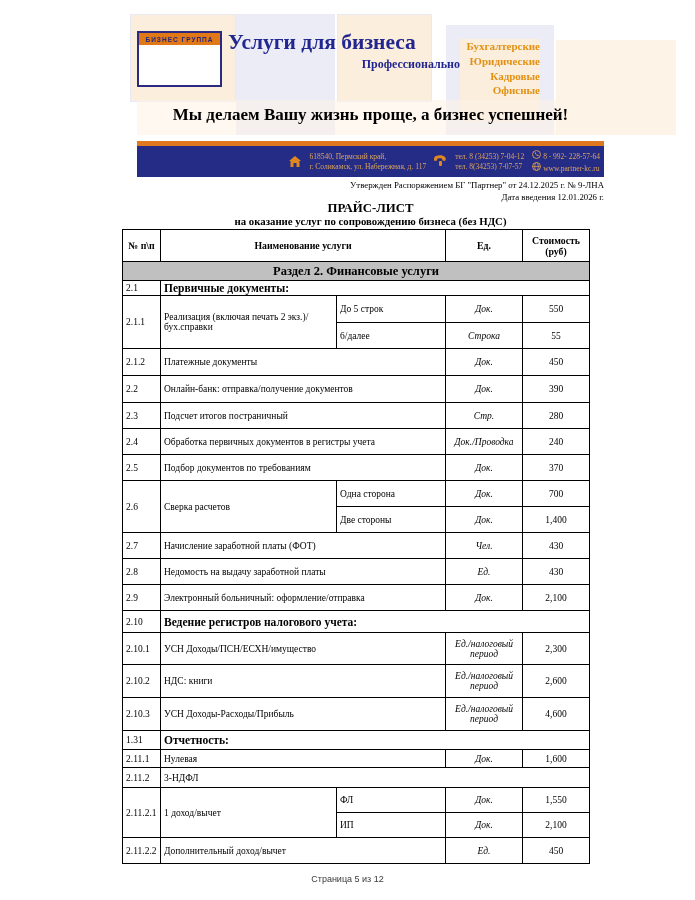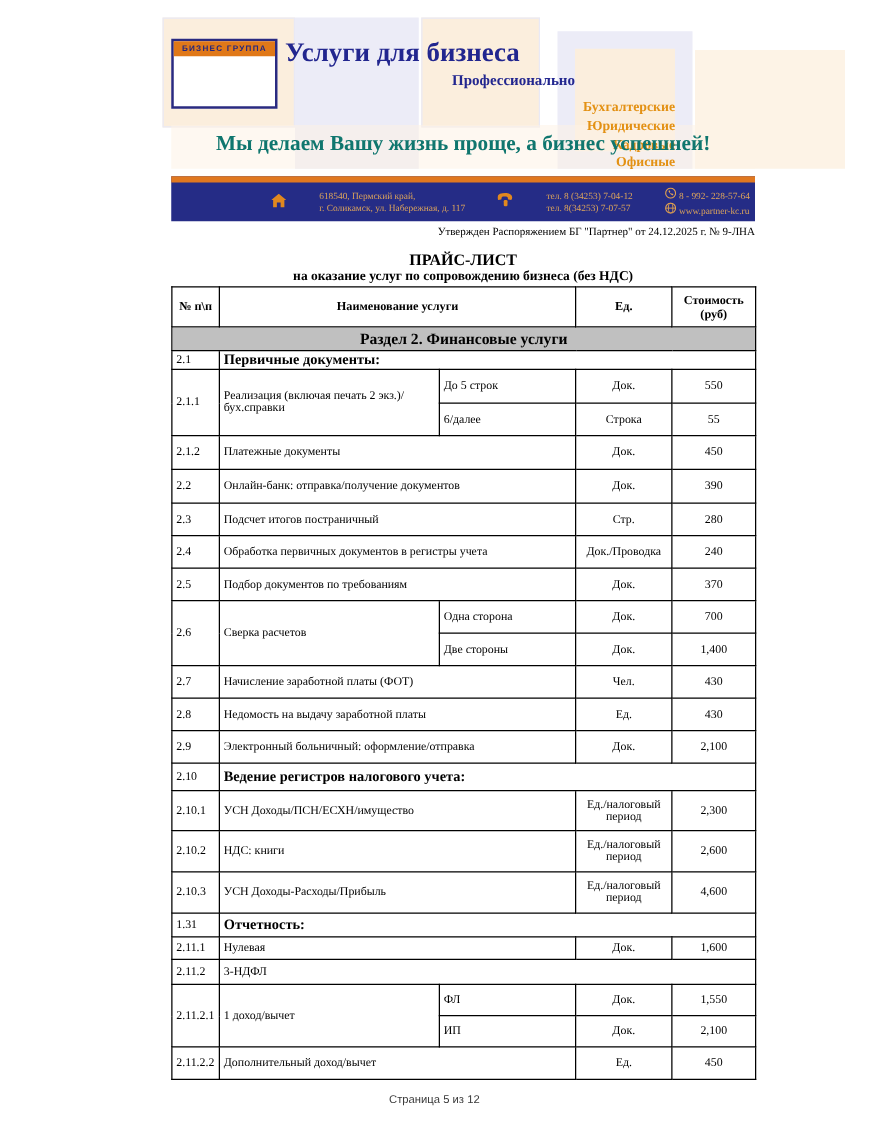--- a/index.html
+++ b/index.html
@@ -25,51 +25,51 @@
   .logo-sq::after{content:"";position:absolute;right:0;bottom:0;width:6px;height:9px;background:#fff;}
   .logo-word{font-family:"Liberation Sans",sans-serif;font-weight:bold;font-size:12px;color:#e07818;
              letter-spacing:0px;line-height:1;}
   .logo-band{height:12px;background:#e07818;display:flex;align-items:center;justify-content:center;}
   .logo-band span{font-family:"Liberation Sans",sans-serif;font-size:6.5px;font-weight:bold;color:#23267e;letter-spacing:1px;}
 
   .brand-title{left:228px;top:30px;width:240px;font-size:21.5px;font-weight:bold;color:#22268f;}
   .brand-sub{left:228px;top:57px;width:232px;text-align:right;font-size:12px;font-weight:bold;color:#22268f;}
 
   .services{left:390px;top:39px;width:150px;text-align:right;color:#e39114;
-            font-weight:bold;font-size:11px;line-height:14.8px;margin-top:40px;}
-
-  .tagline{left:137px;top:105px;width:467px;text-align:center;font-size:17px;font-weight:bold;color:#0f766e;}
+            font-weight:bold;font-size:11px;line-height:14.8px;}
+
+  .tagline{left:137px;top:105px;width:467px;text-align:center;font-size:17px;font-weight:bold;color:#000000;}
 
   
   .bar{left:137px;top:141px;width:467px;height:36px;box-sizing:border-box;
        background:#252c86;border-top:5px solid #e07820;display:flex;align-items:center;
-       justify-content:flex-end;gap:26px;padding:0 4px 0 0;}
+       justify-content:flex-end;gap:8px;padding:0 4px 0 0;}
   .bar .grp{display:flex;align-items:center;gap:4px;}
   .bar .txt{color:#dca45c;font-size:7.5px;line-height:9.5px;}
   .bar .txt2{color:#dca45c;font-size:7.5px;line-height:9.5px;}
   .icon{display:inline-block;}
 
   .approval{left:200px;top:180px;width:404px;text-align:right;font-size:8.8px;line-height:11.5px;color:#000;}
 
   .doc-title{left:137px;top:201px;width:467px;text-align:center;font-size:12.8px;font-weight:bold;}
   .doc-sub{left:137px;top:215px;width:467px;text-align:center;font-size:10.8px;font-weight:bold;}
 
   
-  table.price{position:absolute;left:137px;top:229px;width:467px;border-collapse:collapse;
+  table.price{position:absolute;left:122px;top:229px;width:467px;border-collapse:collapse;
               table-layout:fixed;font-size:9.5px;padding-left:38px;}
   table.price td,table.price th{border:1px solid #000;padding:1px 3px;vertical-align:middle;
               overflow:hidden;box-sizing:border-box;}
   table.price{border:1.5px solid #000;}
   th.hdr{font-size:9.8px;font-weight:bold;text-align:center;}
   td.section{background:#c0c0c0;text-align:center;font-weight:bold;font-size:12.5px;}
   td.num{text-align:left;padding-left:3px;}
   td.name{text-align:left;padding-left:4px;}
   td.group{font-weight:bold;font-size:11.5px;padding-left:4px;}
   td.sub{text-align:left;padding-left:3px;}
-  td.unit{text-align:center;}
+  td.unit{text-align:center;font-style:italic;}
   td.price{text-align:center;}
 
   .footer{left:0;top:874px;width:695px;text-align:center;
           font-family:"Liberation Sans",sans-serif;font-size:9px;color:#3a3a3a;}
 </style>
 </head>
 <body>
 
 <div class="pat pat1"></div>
 <div class="pat pat2"></div>
@@ -142,20 +142,21 @@
             </svg>
         </span>
         <span>www.partner-kc.ru</span>
       </div>
     </div>
   </div>
 </div>
 
 <div class="abs approval">
   <div>Утвержден Распоряжением БГ "Партнер" от 24.12.2025 г. № 9-ЛНА</div>
+  <div>Дата введения 12.01.2026 г.</div>
 </div>
 
 <div class="abs doc-title">ПРАЙС-ЛИСТ</div>
 <div class="abs doc-sub">на оказание услуг по сопровождению бизнеса (без НДС)</div>
 
 <table class="price">
   <colgroup>
       <col style="width:38px">
       <col style="width:176px">
       <col style="width:109px">

